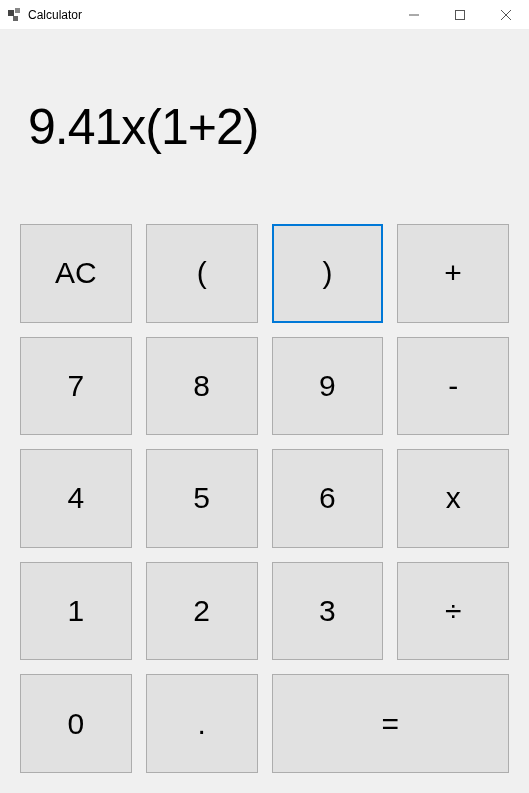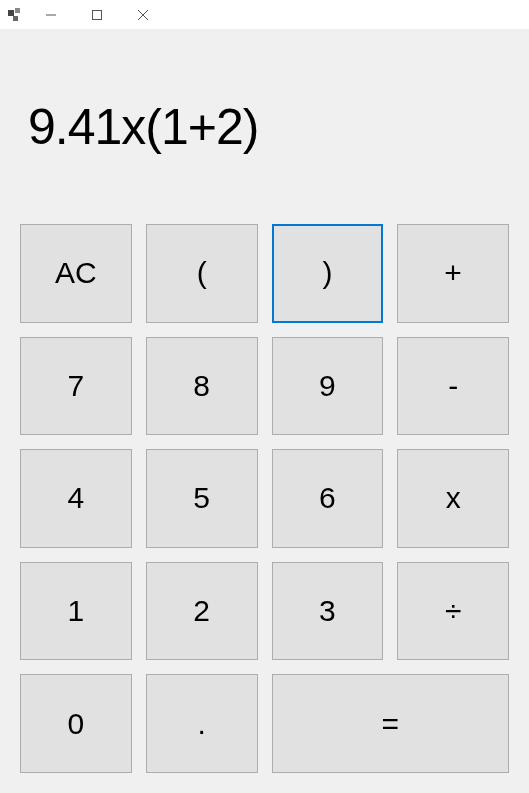--- a/index.html
+++ b/index.html
@@ -87,20 +87,21 @@
 <body>
 
 <div class="titlebar">
   <span class="app-icon">
     <svg viewBox="0 0 14 14" width="14" height="14">
       <rect x="0" y="2" width="6" height="6" fill="#444"></rect>
       <rect x="7" y="0" width="5" height="5" fill="#888"></rect>
       <rect x="5" y="8" width="5" height="5" fill="#666"></rect>
     </svg>
   </span>
+  <span class="title">Calculator</span>
   <div class="win-controls">
     <div class="win-btn">
       <svg width="10" height="10" viewBox="0 0 10 10">
           <line x1="0" y1="5" x2="10" y2="5" stroke="#555" stroke-width="1"></line>
         </svg>
     </div>
     <div class="win-btn">
       <svg width="10" height="10" viewBox="0 0 10 10">
           <rect x="0.5" y="0.5" width="9" height="9" fill="none" stroke="#555" stroke-width="1"></rect>
         </svg>

